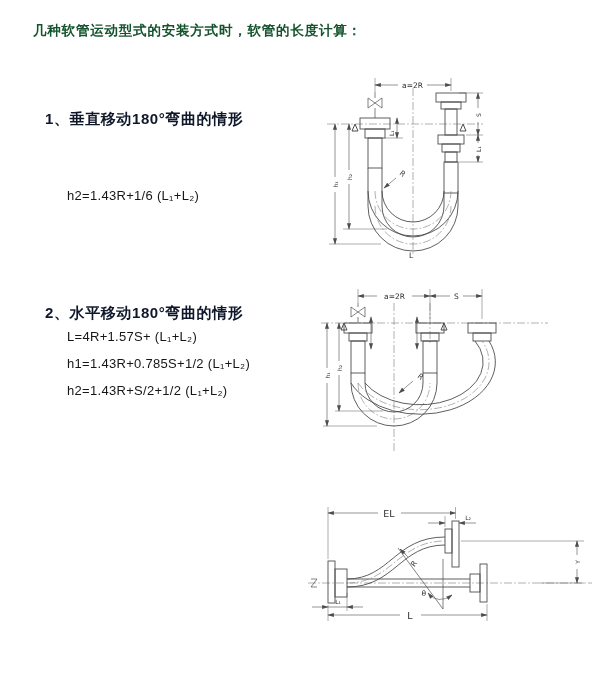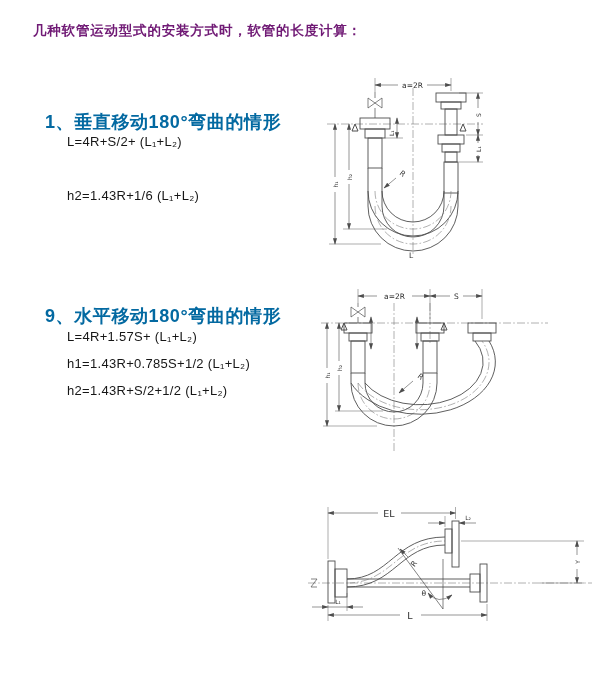--- a/index.html
+++ b/index.html
@@ -2,24 +2,24 @@
 <html><head>
 <meta charset="utf-8">
 <style>
   html,body { margin:0; padding:0; background:#ffffff; }
   .page {
     position:relative; width:600px; height:675px; background:#ffffff;
     font-family:"Liberation Sans", sans-serif; color:#111; overflow:hidden;
   }
   .title {
     position:absolute; left:33px; top:22px;
-    font-size:13.5px; font-weight:bold; letter-spacing:0.8px; color:#701a75;
+    font-size:13.5px; font-weight:bold; letter-spacing:0.8px; color:#14532d;
   }
   .section { position:absolute; left:45px; }
-  .heading { font-size:18px; font-weight:bold; letter-spacing:0.6px; color:#0369a1; }
+  .heading { font-size:15px; font-weight:bold; letter-spacing:0.6px; color:#0f172a; }
   .formula {
     position:absolute; left:22px; white-space:nowrap;
     font-size:13px; letter-spacing:0.3px; color:#161616;
   }
   .diag { position:absolute; }
   .diag line, .diag path, .diag rect, .diag polygon { fill:none; stroke:#4d4d4d; }
   .st  { stroke-width:0.9px; }
   .st2 { stroke-width:0.7px; }
   .cl  { stroke-width:0.55px; stroke-dasharray:8 2.2 1.6 2.2; stroke:#6f6f6f !important; }
   .dim { stroke-width:0.6px; }
@@ -44,26 +44,25 @@
       <pattern id="hatch" width="4" height="4" patternUnits="userSpaceOnUse">
         <path d="M0,4 L4,0 M0,0 L4,4" stroke="#8a8a8a" stroke-width="0.5"></path>
       </pattern>
     </defs>
   </svg>
 
   <div class="title">几种软管运动型式的安装方式时，软管的长度计算：</div>
 
   <div class="section" style="top:110px">
     <div class="heading">1、垂直移动180°弯曲的情形</div>
-    <div class="formula" style="top:24px">L=4R+S/2+ (L₁+L₂)</div>
     <div class="formula" style="top:78px">h2=1.43R+1/6 (L₁+L₂)</div>
   </div>
 
   <div class="section" style="top:304px">
-    <div class="heading">9、水平移动180°弯曲的情形</div>
+    <div class="heading">2、水平移动180°弯曲的情形</div>
     <div class="formula" style="top:25px">L=4R+1.57S+ (L₁+L₂)</div>
     <div class="formula" style="top:52px">h1=1.43R+0.785S+1/2 (L₁+L₂)</div>
     <div class="formula" style="top:79px">h2=1.43R+S/2+1/2 (L₁+L₂)</div>
   </div>
 
 
   <svg class="diag" style="left:313px;top:72px" width="255" height="190" viewBox="0 0 255 190">
 
     <line class="cl" x1="100" y1="16" x2="100" y2="182"></line>
     <line class="cl" x1="14" y1="52" x2="170" y2="52"></line>

